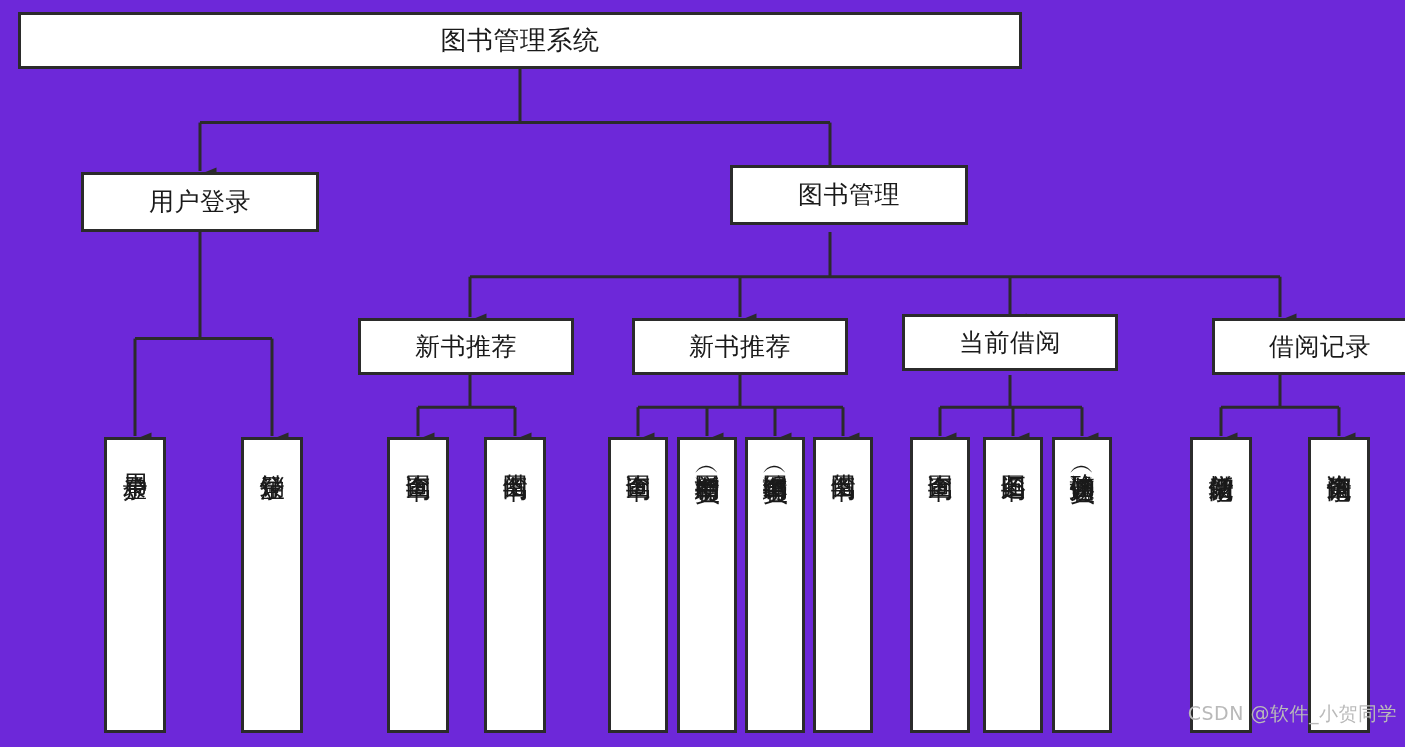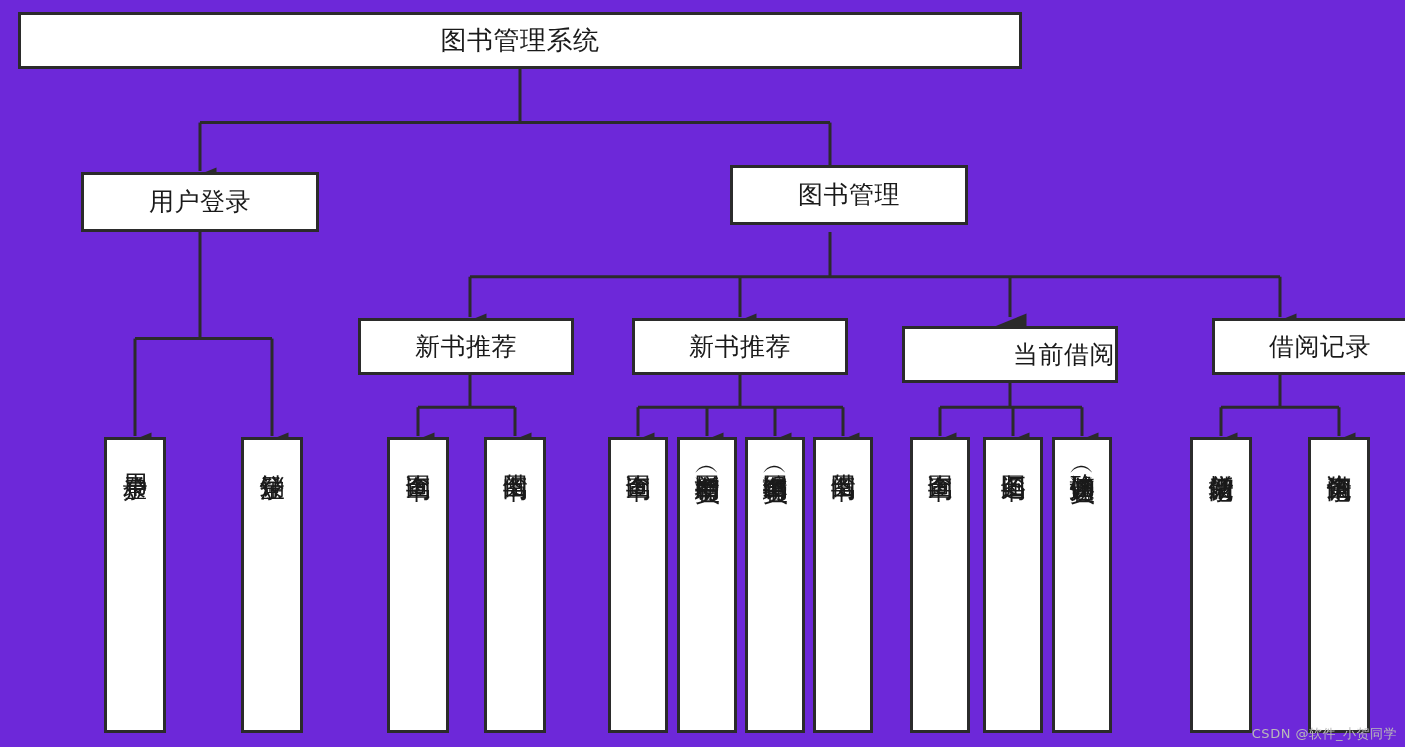--- a/index.html
+++ b/index.html
@@ -54,22 +54,22 @@
     letter-spacing: 1px;
     white-space: nowrap;
     display: block;
   }
   .node.root .node-label {
     font-size: 26px;
   }
   .watermark {
     position: absolute;
     right: 8px;
-    bottom: 4px;
-    font-size: 13px;
+    bottom: 20px;
+    font-size: 19px;
     color: #b9b9b9;
     letter-spacing: 0.5px;
     white-space: nowrap;
     pointer-events: none;
   }
 </style>
 </head>
 <body>
 
 <div id="canvas">
@@ -125,21 +125,21 @@
       </div>
       <div class="node horiz" style="left: 711px; top: 165px; width: 238px; height: 60px; margin-left: 19px;">
         <span class="node-label">图书管理</span>
       </div>
       <div class="node horiz" style="left: 358px; top: 318px; width: 216px; height: 57px;">
         <span class="node-label">新书推荐</span>
       </div>
       <div class="node horiz" style="left: 632px; top: 318px; width: 216px; height: 57px;">
         <span class="node-label">新书推荐</span>
       </div>
-      <div class="node horiz" style="left: 902px; top: 326px; width: 216px; height: 57px; justify-content: flex-end;">
+      <div class="node horiz" style="left: 902px; top: 314px; width: 216px; height: 57px;">
         <span class="node-label">当前借阅</span>
       </div>
       <div class="node horiz" style="left: 1172px; top: 318px; width: 216px; height: 57px; margin-left: 40px;">
         <span class="node-label">借阅记录</span>
       </div>
       <div class="node vert" style="left: 104px; top: 437px; width: 62px; height: 296px;">
         <span class="node-label">用户登录</span>
       </div>
       <div class="node vert" style="left: 241px; top: 437px; width: 62px; height: 296px;">
         <span class="node-label">注销登录</span>

